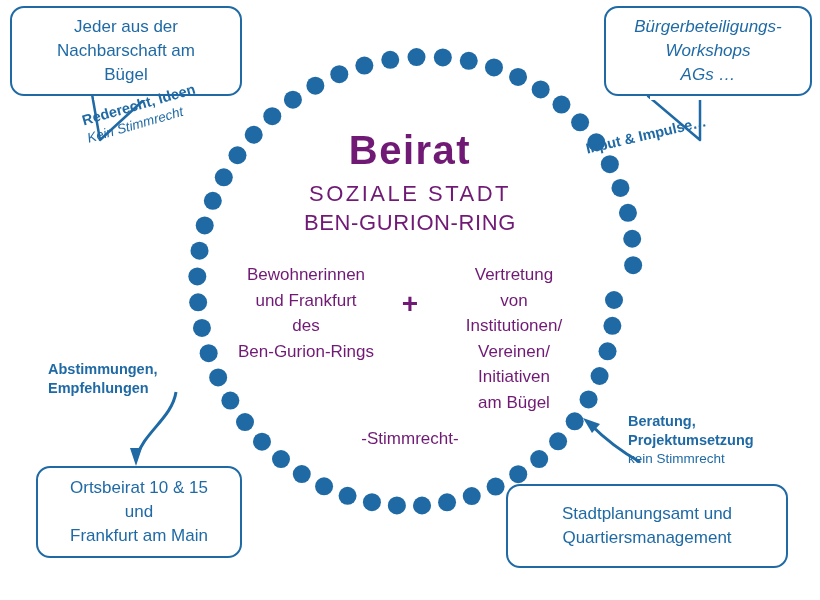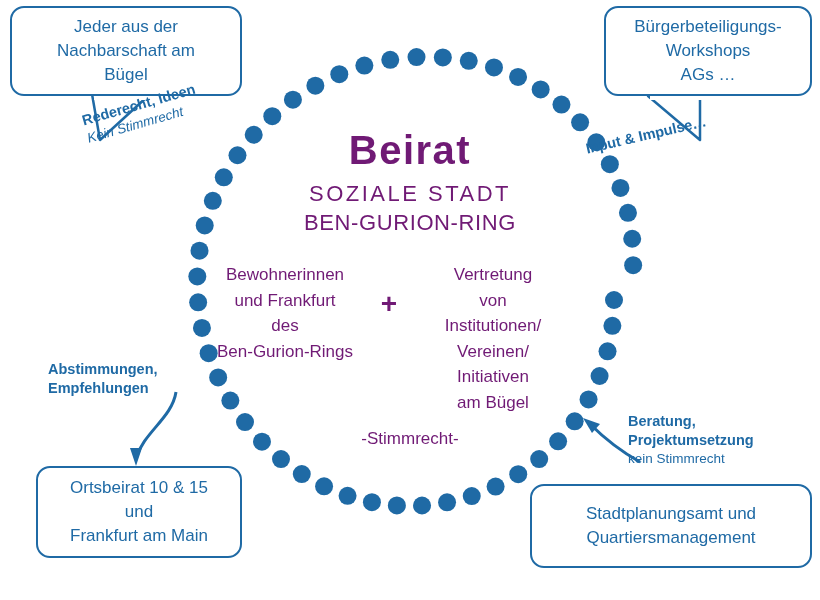--- a/index.html
+++ b/index.html
@@ -30,23 +30,23 @@
     align-items: center;
     justify-content: center;
     font-size: 17px;
     line-height: 1.42;
     padding: 13px 10px;
   }
   .box .line { display: block; white-space: nowrap; }
 
   
   #box-neighbourhood { left: 10px;  top: 6px;   width: 232px; height: 90px; }
-  #box-workshops     { left: 604px; top: 6px;   width: 208px; height: 90px; }
+  #box-workshops     { left: 604px; top: 6px;   width: 208px; height: 90px; font-style: italic; }
   #box-ortsbeirat    { left: 36px;  top: 466px; width: 206px; height: 92px; }
-  #box-stadtplanung  { left: 530px; top: 484px; width: 282px; height: 84px; }
+  #box-stadtplanung  { left: 506px; top: 484px; width: 282px; height: 84px; }
 
   
   #circle-text {
     position: absolute;
     left: 200px;
     top: 110px;
     width: 420px;
     height: 380px;
     color: #701a75;
     text-align: center;
@@ -62,20 +62,21 @@
     letter-spacing: 2.5px;
     margin-top: 8px;
   }
   #title-sub2 {
     font-size: 22px;
     letter-spacing: 0.6px;
     margin-top: 3px;
   }
   #cols {
     display: flex;
+    justify-content: center;
     align-items: flex-start;
     margin-top: 26px;
     gap: 0px;
   }
   .col {
     font-size: 17px;
     line-height: 1.5;
     width: 170px;
   }
   #plus {

